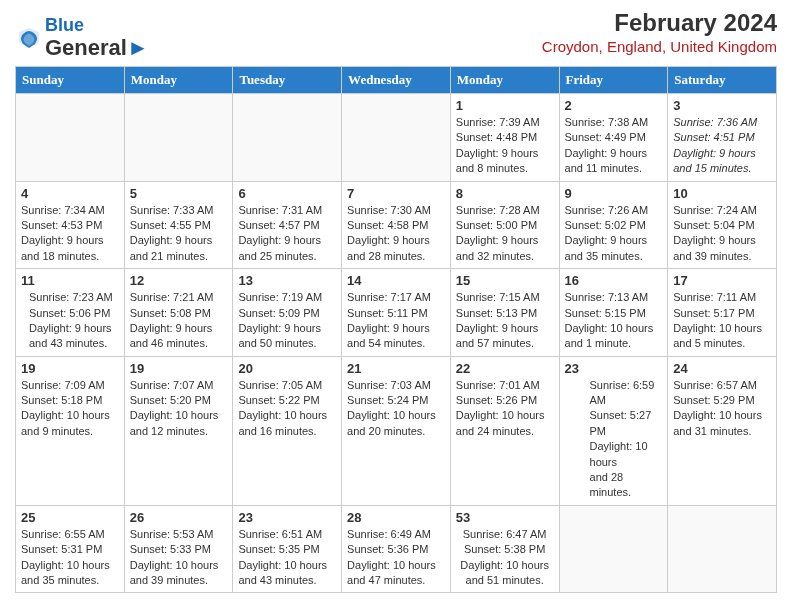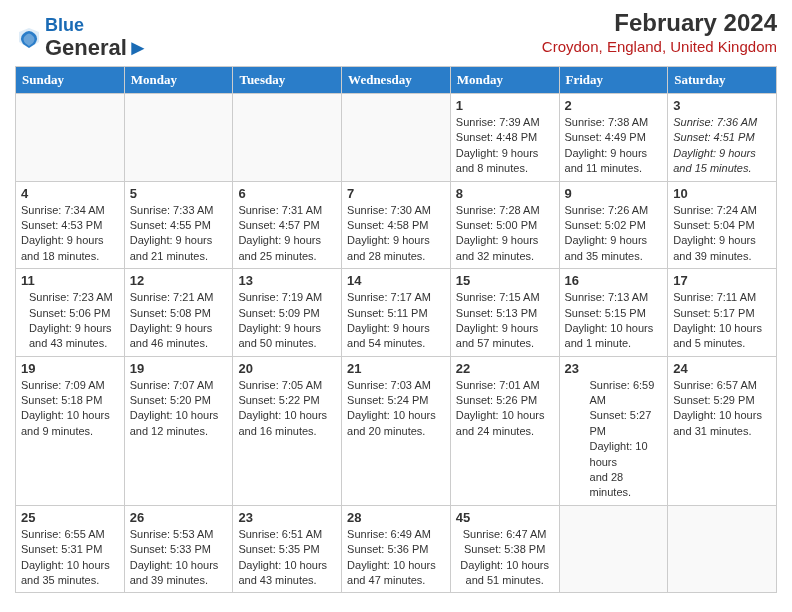--- a/index.html
+++ b/index.html
@@ -325,21 +325,21 @@
 and 43 minutes.</div>
         </td>
         <td>
           <span class="day-num">28</span>
           <div class="day-info" style="white-space: pre-line;">Sunrise: 6:49 AM
 Sunset: 5:36 PM
 Daylight: 10 hours
 and 47 minutes.</div>
         </td>
         <td>
-          <span class="day-num">45</span>
+          <span class="day-num">53</span>
           <div class="day-info" style="white-space: pre-line; text-align: center;">Sunrise: 6:47 AM
 Sunset: 5:38 PM
 Daylight: 10 hours
 and 51 minutes.</div>
         </td>
         <td class="empty-cell"></td>
         <td class="empty-cell"></td>
       </tr>
     </tbody>
 </table>

